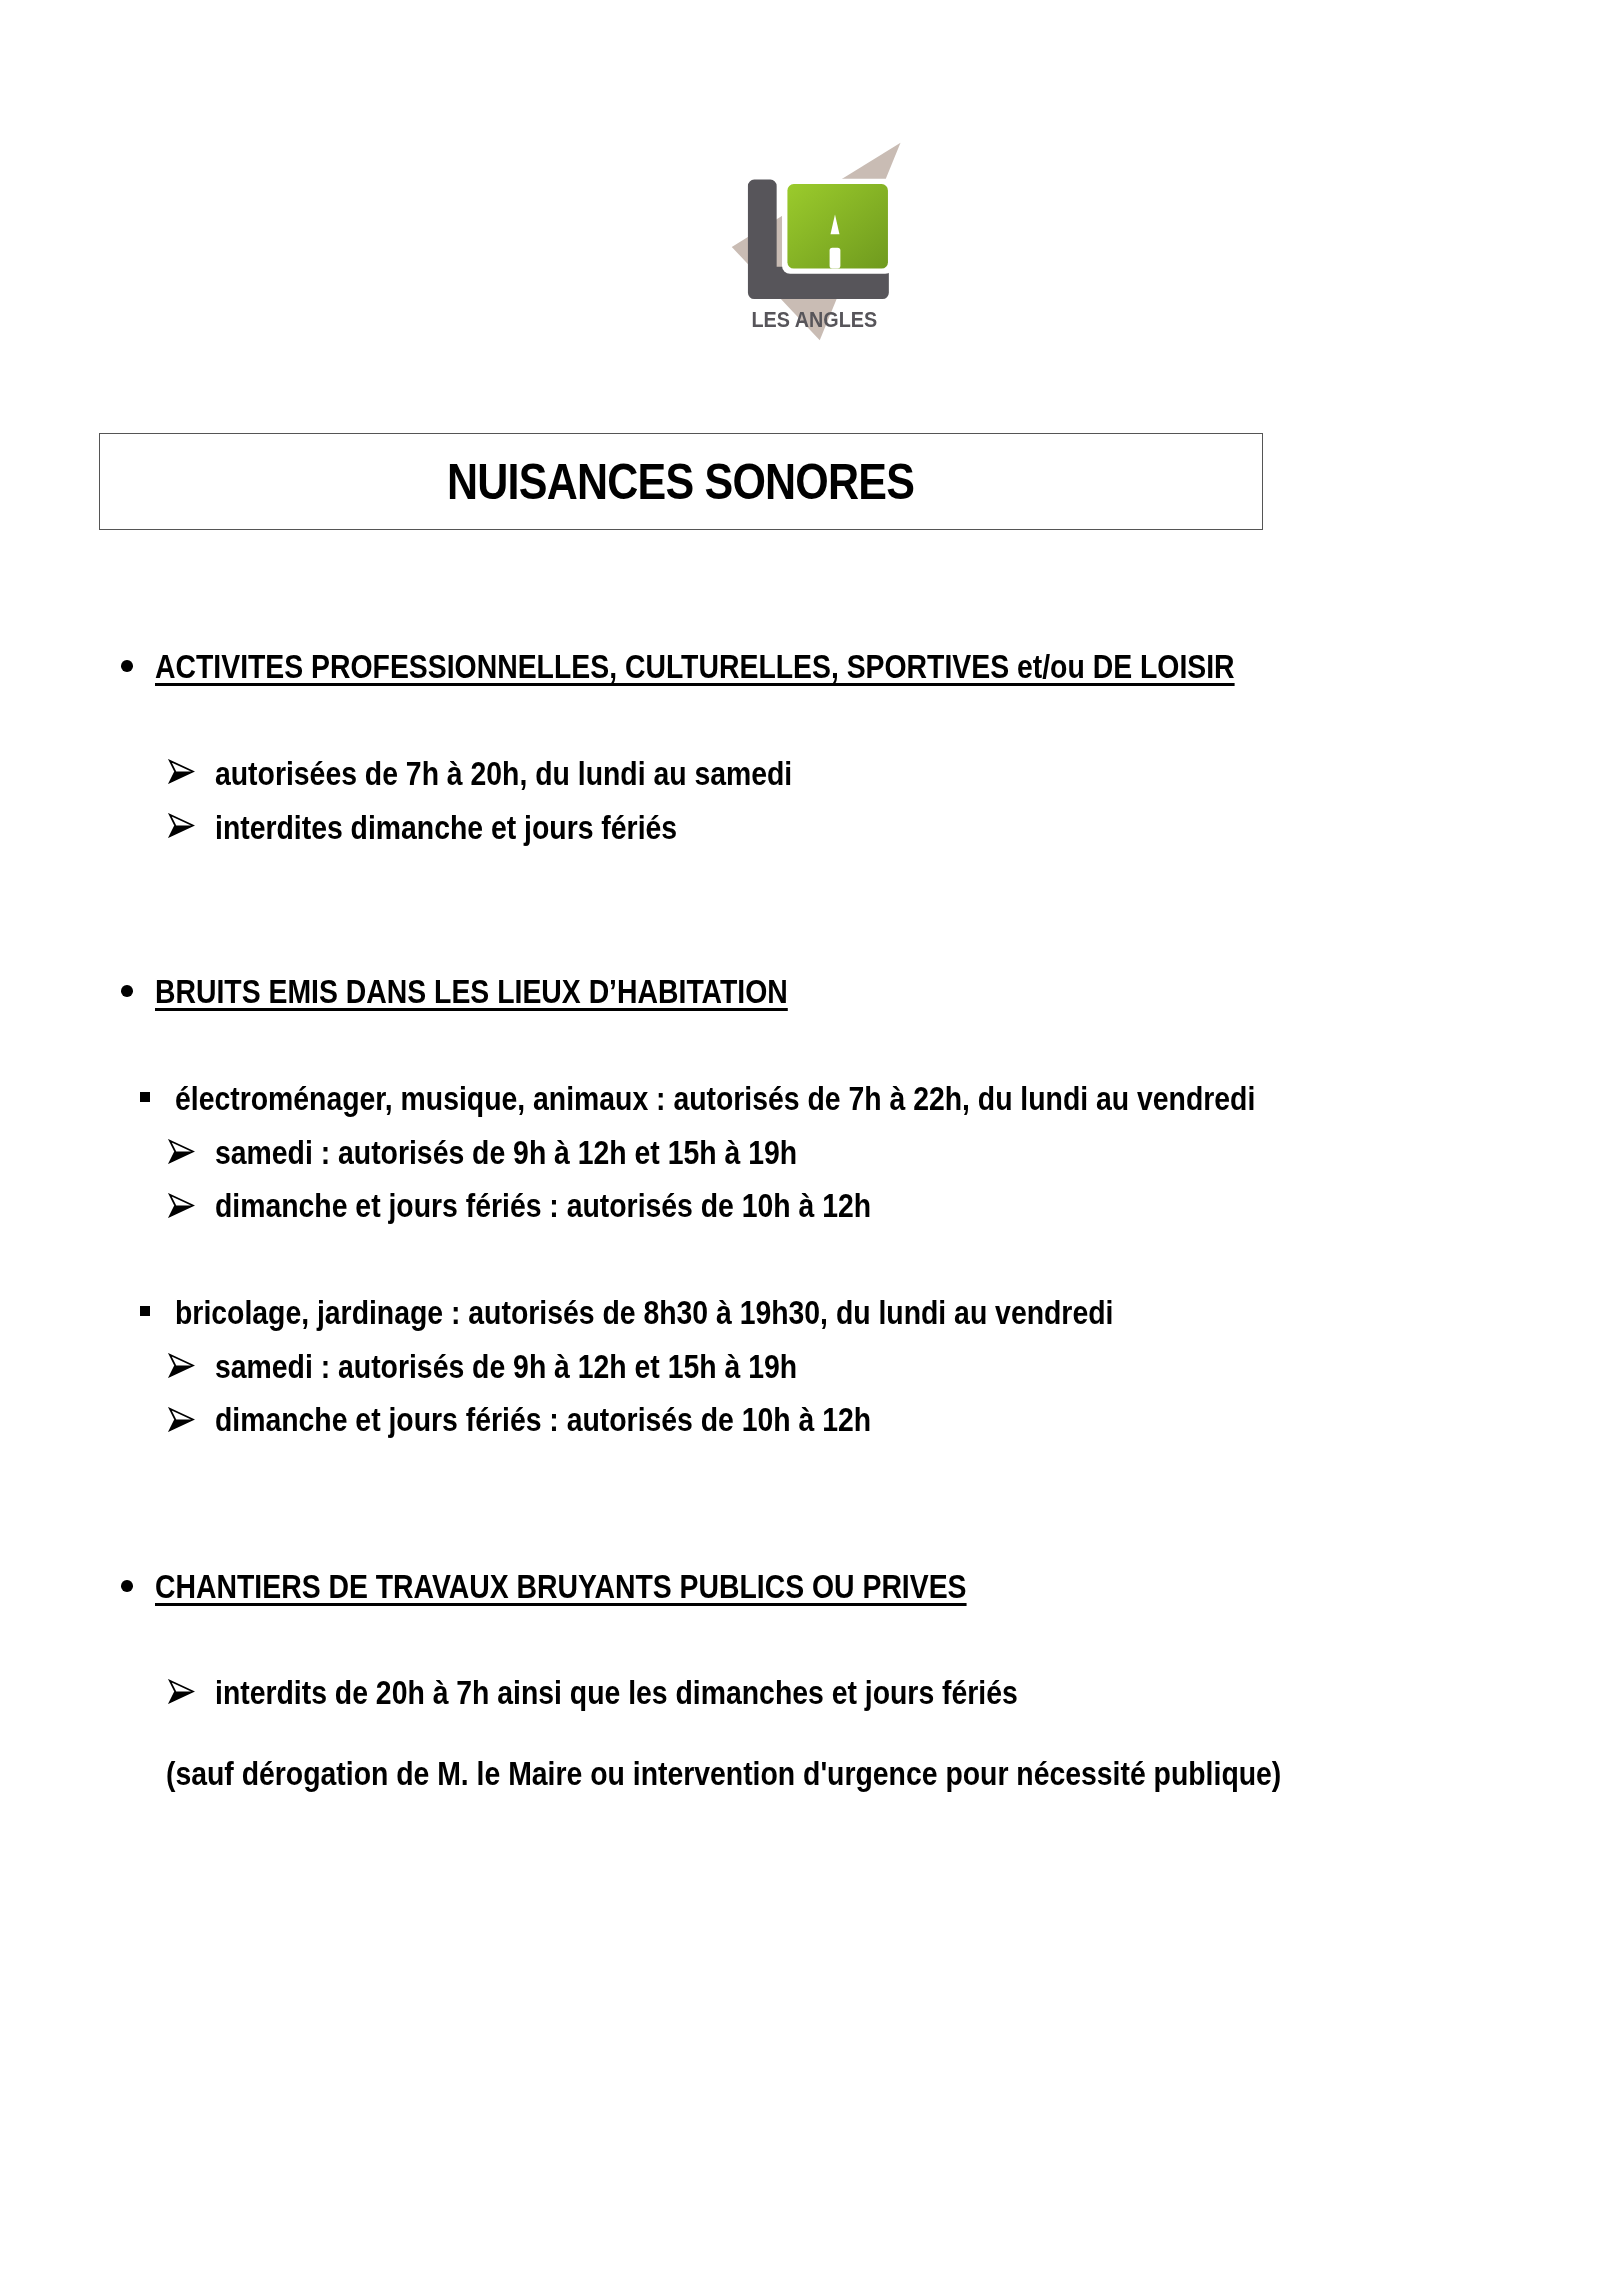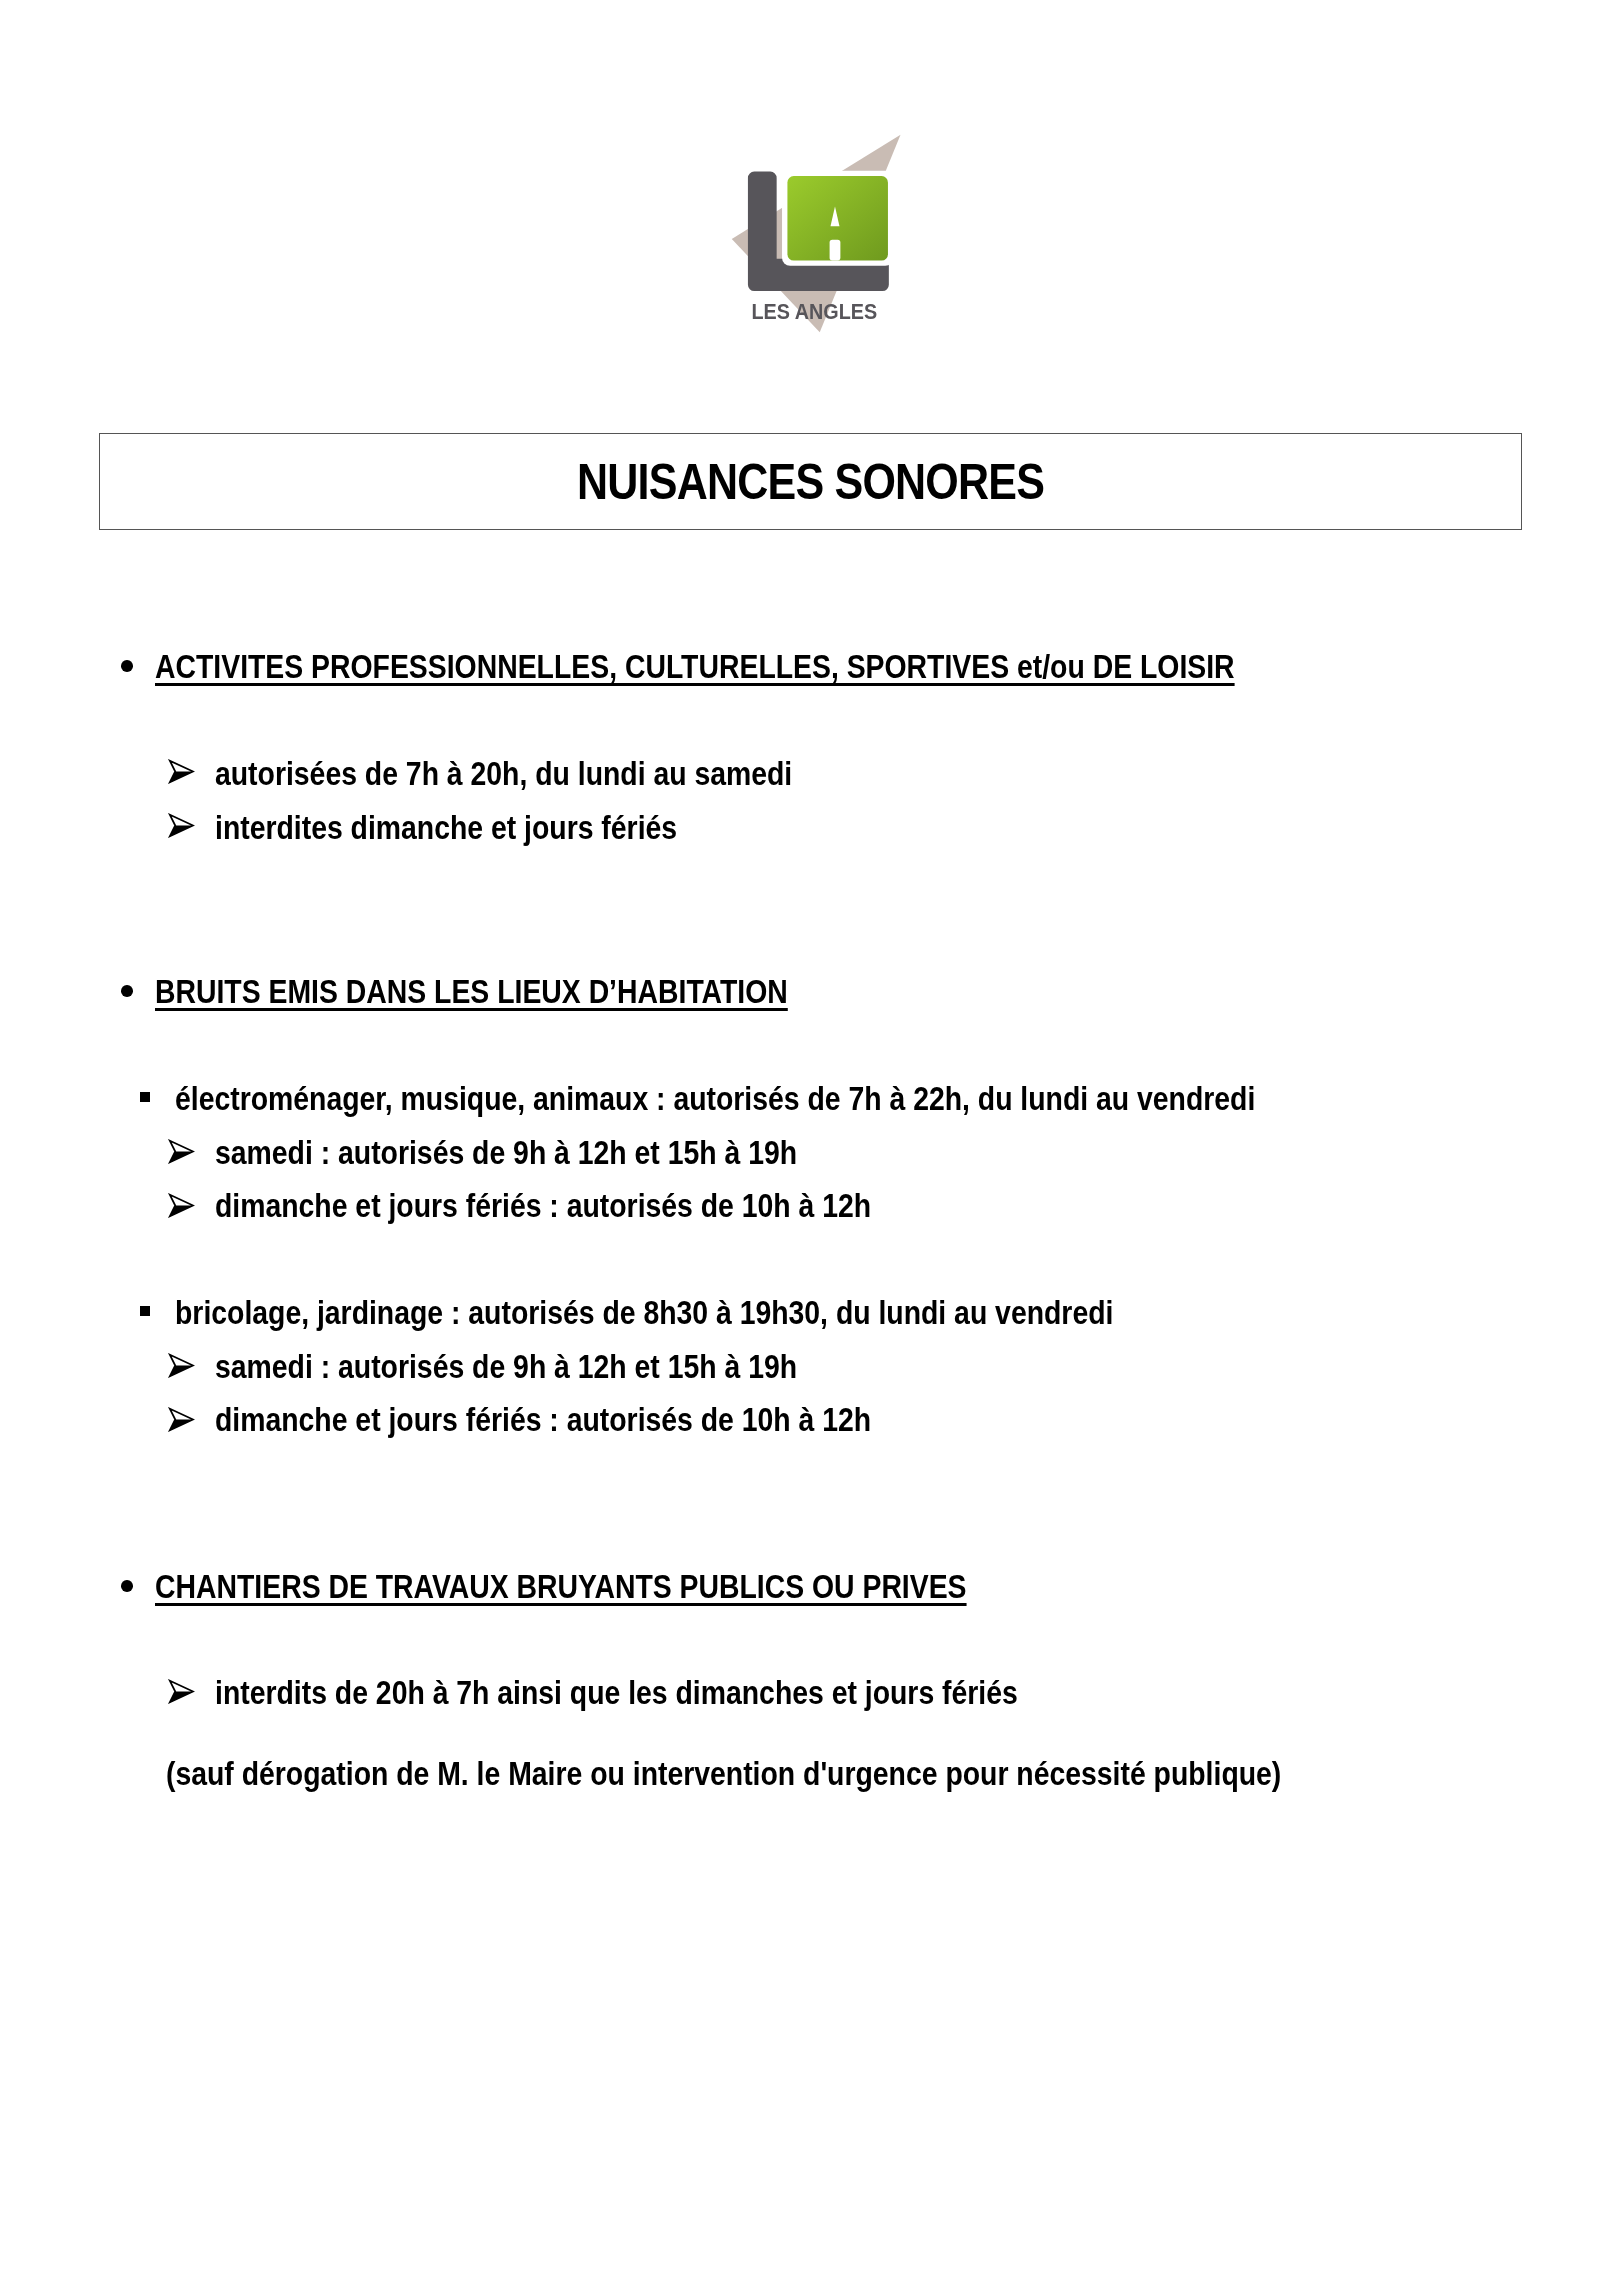--- a/index.html
+++ b/index.html
@@ -1,24 +1,24 @@
 <!DOCTYPE html>
 <html style="font-size:14.3px"><head>
   <meta charset="utf-8">
   <style>
     html, body { margin: 0; padding: 0; background: #ffffff; }
     body {
       width: 1621px; height: 2293px; position: relative; overflow: hidden;
       font-family: "Liberation Sans", sans-serif; color: #000;
     }
-    .logo { position: absolute; left: 721px; top: 133px; width: 184px; height: 202px; }
+    .logo { position: absolute; left: 721px; top: 141px; width: 184px; height: 202px; }
     .logo svg { width: 100%; height: 100%; display: block; }
 
     .title-box {
-      position: absolute; left: 99px; top: 433px; width: 1423px; height: 97px;
+      position: absolute; left: 99px; top: 433px; width: 1164px; height: 97px;
       border: 1.8px solid #555; box-sizing: border-box;
       display: flex; align-items: center; justify-content: center;
     }
     .title-box h1 {
       margin: 0; font-size: 50px; font-weight: bold; letter-spacing: -0.9px;
       transform: scaleX(0.86); transform-origin: center;
     }
 
     .line {
       position: absolute; font-size: 33px; font-weight: bold; white-space: nowrap;

